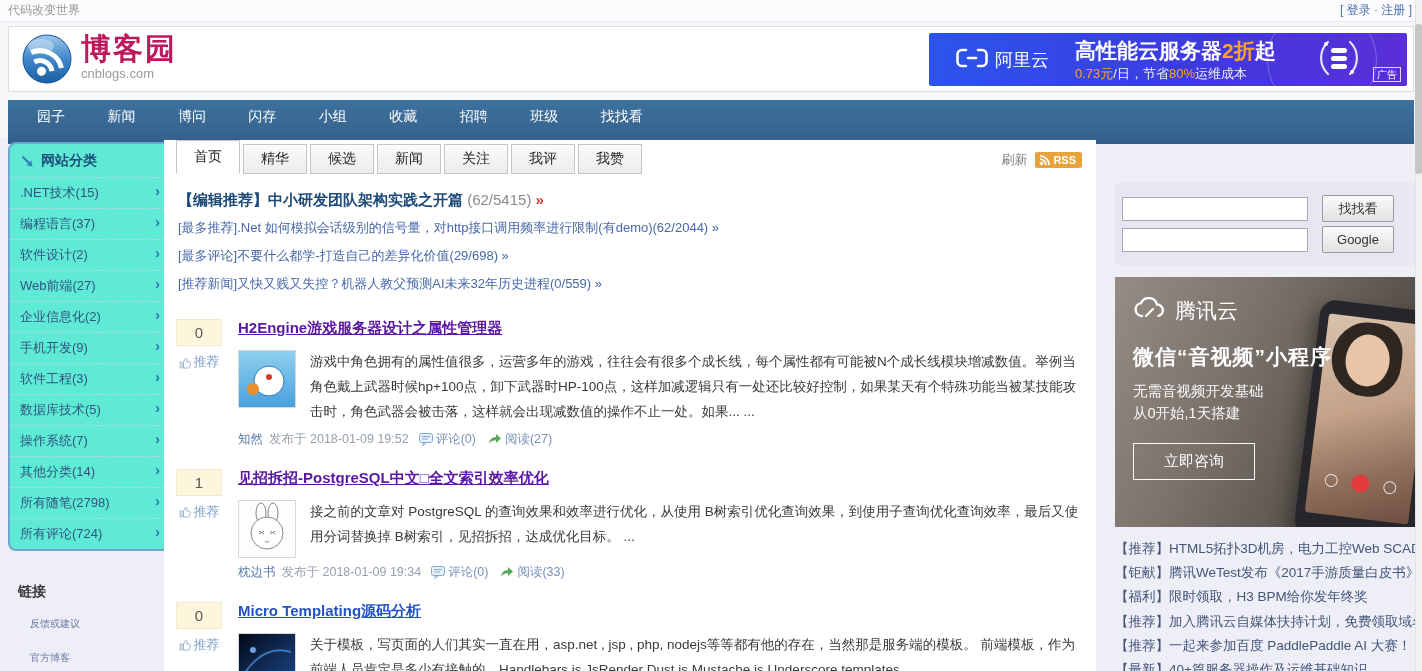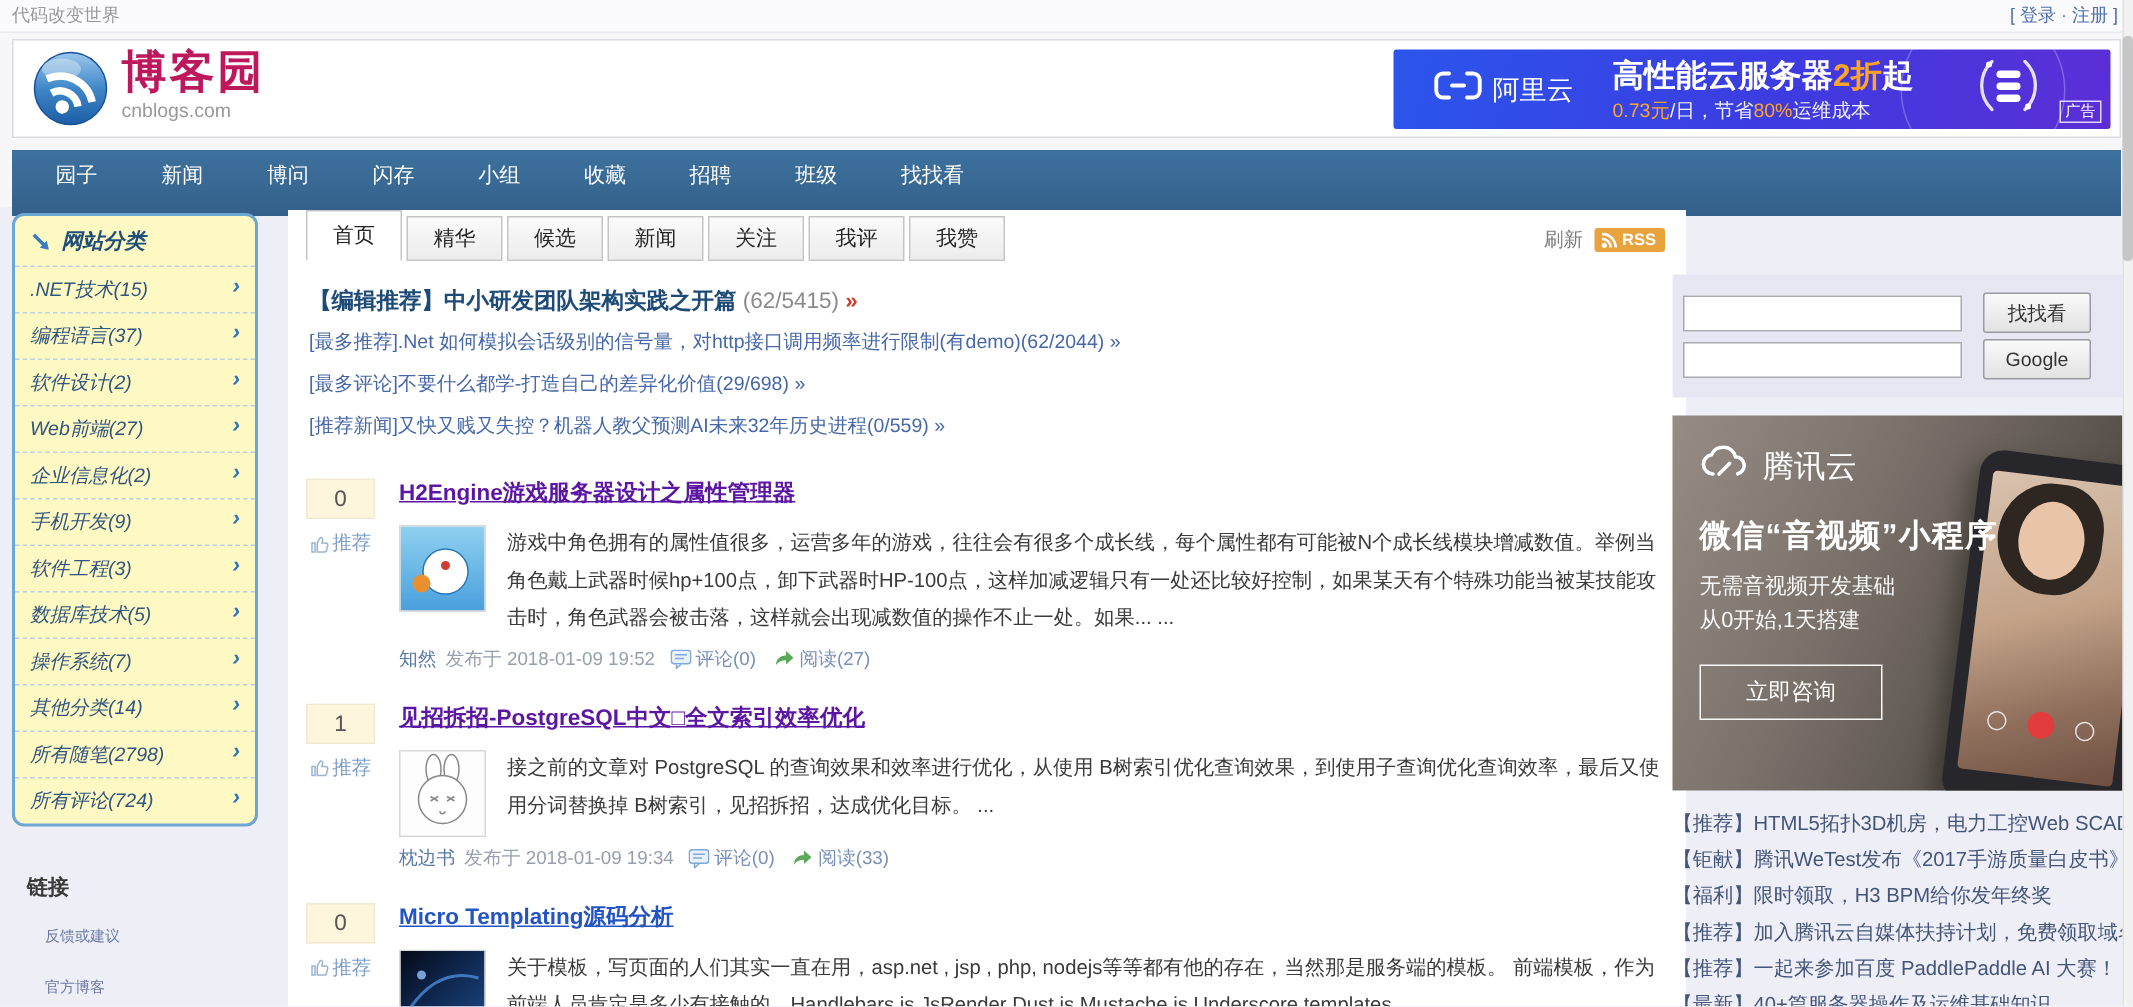--- a/index.html
+++ b/index.html
@@ -35,32 +35,32 @@
   .ali-server { margin-left:38px; }
   .ad-tag { position:absolute; right:6px; bottom:4px; border:1px solid rgba(255,255,255,.8); color:#fff; font-size:10px; padding:0 3px; line-height:13px; }
 
   
   #nav { position:absolute; left:8px; top:100px; width:1406px; height:44px; background:linear-gradient(#3E719E,#33608A); }
   #nav a { display:inline-block; padding:0 19px; line-height:33px; color:#FFFFFF; font-size:14px; text-decoration:none; cursor:pointer; }
   #nav a:first-child { margin-left:10px; }
 
   
   #sidebar { position:absolute; left:8px; top:142px; width:164px; }
-  .cat-box { background:#fef9c3; border:2px solid #6CA6D2; border-radius:8px; overflow:hidden;font-style:italic; }
+  .cat-box { background:#5eead4; border:2px solid #6CA6D2; border-radius:8px; overflow:hidden; }
   .cat-head { padding:8px 10px 7px; font-size:14px; font-weight:bold; color:#1E4E79; display:flex; align-items:center; }
   .cat-head svg { margin-right:6px; }
   .cat-box ul { margin:0; padding:0; list-style:none; }
   .cat-box li { border-top:1px dashed #B9D2E5; padding:6px 10px; font-size:13px; color:#30557F; cursor:pointer; position:relative; }
   .cat-box li .chev { position:absolute; right:10px; top:4px; color:#2E75B6; font-size:15px; font-weight:bold; }
   .links-box { margin-top:32px; }
   .links-title { font-size:14px; font-weight:bold; color:#3A3A3A; margin:0 0 6px 10px; }
   .links-box a { display:block; margin-left:22px; padding:4px 0; font-size:10px; color:#6B7AA6; text-decoration:none; cursor:pointer;margin-top:12px; }
 
   
-  #main { position:absolute; left:192px; top:140px; width:932px; height:531px; background:#FFFFFF; padding:4px 12px 0; }
+  #main { position:absolute; left:164px; top:140px; width:932px; height:531px; background:#FFFFFF; padding:4px 12px 0; }
   .tabs { display:flex; align-items:flex-end; position:relative; height:30px; }
   .tab { padding:5px 17px; font-size:14px; color:#262626; background:linear-gradient(#FBFBFB,#ECECEC); border:1px solid #C5C5C5; margin-right:3px; cursor:pointer; }
   .tab.active { background:#FFFFFF; padding:7px 17px; font-weight:normal; border-bottom-color:#FFFFFF; }
   .tabs-right { position:absolute; right:2px; bottom:5px; display:flex; align-items:center; }
   .refresh { font-size:13px; color:#7A7A7A; text-decoration:none; margin-right:8px; cursor:pointer; }
   .rss-badge { display:inline-flex; align-items:center; background:#E8A33D; color:#fff; font-size:11px; font-weight:bold; padding:2px 6px 2px 4px; border-radius:2px; cursor:pointer; }
   .rss-badge svg { margin-right:3px; }
 
   .headline { margin:17px 2px 4px; font-size:15px; }
   .headline a { color:#1D4A77; font-weight:bold; text-decoration:none; cursor:pointer; }

